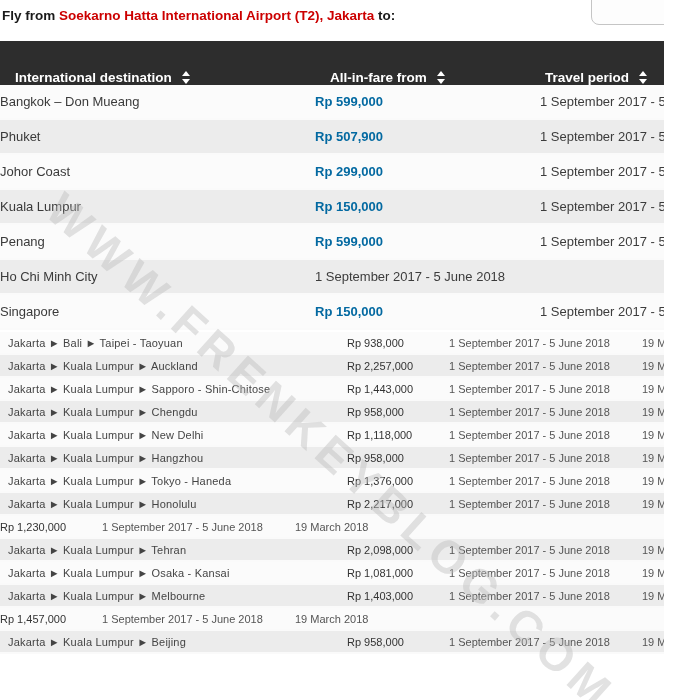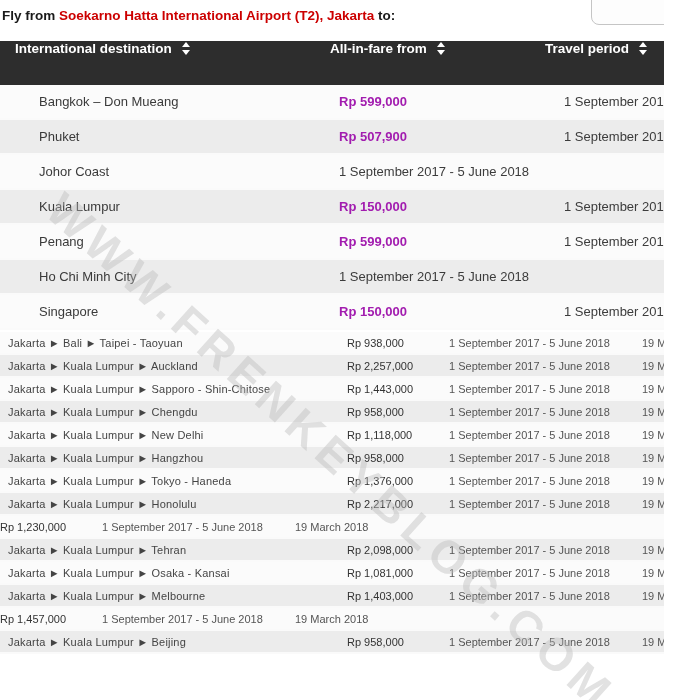--- a/index.html
+++ b/index.html
@@ -22,21 +22,21 @@
     width:130px; height:39px;
     background:#fdfdfd;
     border:1px solid #c5c5c5;
     border-radius:0 0 0 8px;
   }
   
   .thead {
     position:absolute; left:0; top:41px;
     width:700px; height:44px;
     background:#2d2d2d; color:#fff;
-    display:flex; align-items:flex-start;
+    display:flex; align-items:flex-end;
     font-size:13.5px; font-weight:bold;
   }
   .thead .h1 { flex:0 0 330px; padding-left:15px; }
   .thead .h2 { flex:0 0 215px; }
   .thead .h3 { flex:0 0 180px; }
   .hcell-inner { display:inline-flex; align-items:center; }
   .sort { display:inline-flex; flex-direction:column; margin-left:10px; }
   .sort .up {
     width:0; height:0;
     border-left:4px solid transparent; border-right:4px solid transparent;
@@ -54,22 +54,22 @@
   
   #big-rows { position:absolute; left:0; top:85px; width:700px; }
   .brow {
     display:flex; align-items:center;
     width:775px; height:35px;
     border-bottom:2px solid #fafafa;
     font-size:13px; color:#3a3a3a; white-space:nowrap;
   }
   .brow.alt { background:#ececec; }
   .brow.base { background:#fbfbfb; }
-  .brow .c1 { flex:0 0 315px; padding-left:15px;margin-left:24px; }
-  .brow .c2 { flex:0 0 225px; font-weight:bold; color:#a21caf; }
+  .brow .c1 { flex:0 0 315px; padding-left:0; }
+  .brow .c2 { flex:0 0 225px; font-weight:bold; color:#0369a1; }
   .brow .c3 { flex:0 0 235px; color:#3c3c3c; }
   
   #route-rows { position:absolute; left:0; top:332px; width:700px; }
   .srow {
     display:flex; align-items:center;
     width:775px; height:23px;
     border-bottom:2px solid #fafafa;
     font-size:11px; color:#444; white-space:nowrap;
   }
   .srow.alt { background:#ececec; }
@@ -135,20 +135,21 @@
         <div class="c2">Rp 599,000</div>
         <div class="c3">1 September 2017 - 5 June 2018</div>
       </div>
       <div class="brow alt">
         <div class="c1">Phuket</div>
         <div class="c2">Rp 507,900</div>
         <div class="c3">1 September 2017 - 5 June 2018</div>
       </div>
       <div class="brow base">
         <div class="c1">Johor Coast</div>
+        <div class="c2">Rp 299,000</div>
         <div class="c3">1 September 2017 - 5 June 2018</div>
       </div>
       <div class="brow alt">
         <div class="c1">Kuala Lumpur</div>
         <div class="c2">Rp 150,000</div>
         <div class="c3">1 September 2017 - 5 June 2018</div>
       </div>
       <div class="brow base">
         <div class="c1">Penang</div>
         <div class="c2">Rp 599,000</div>

